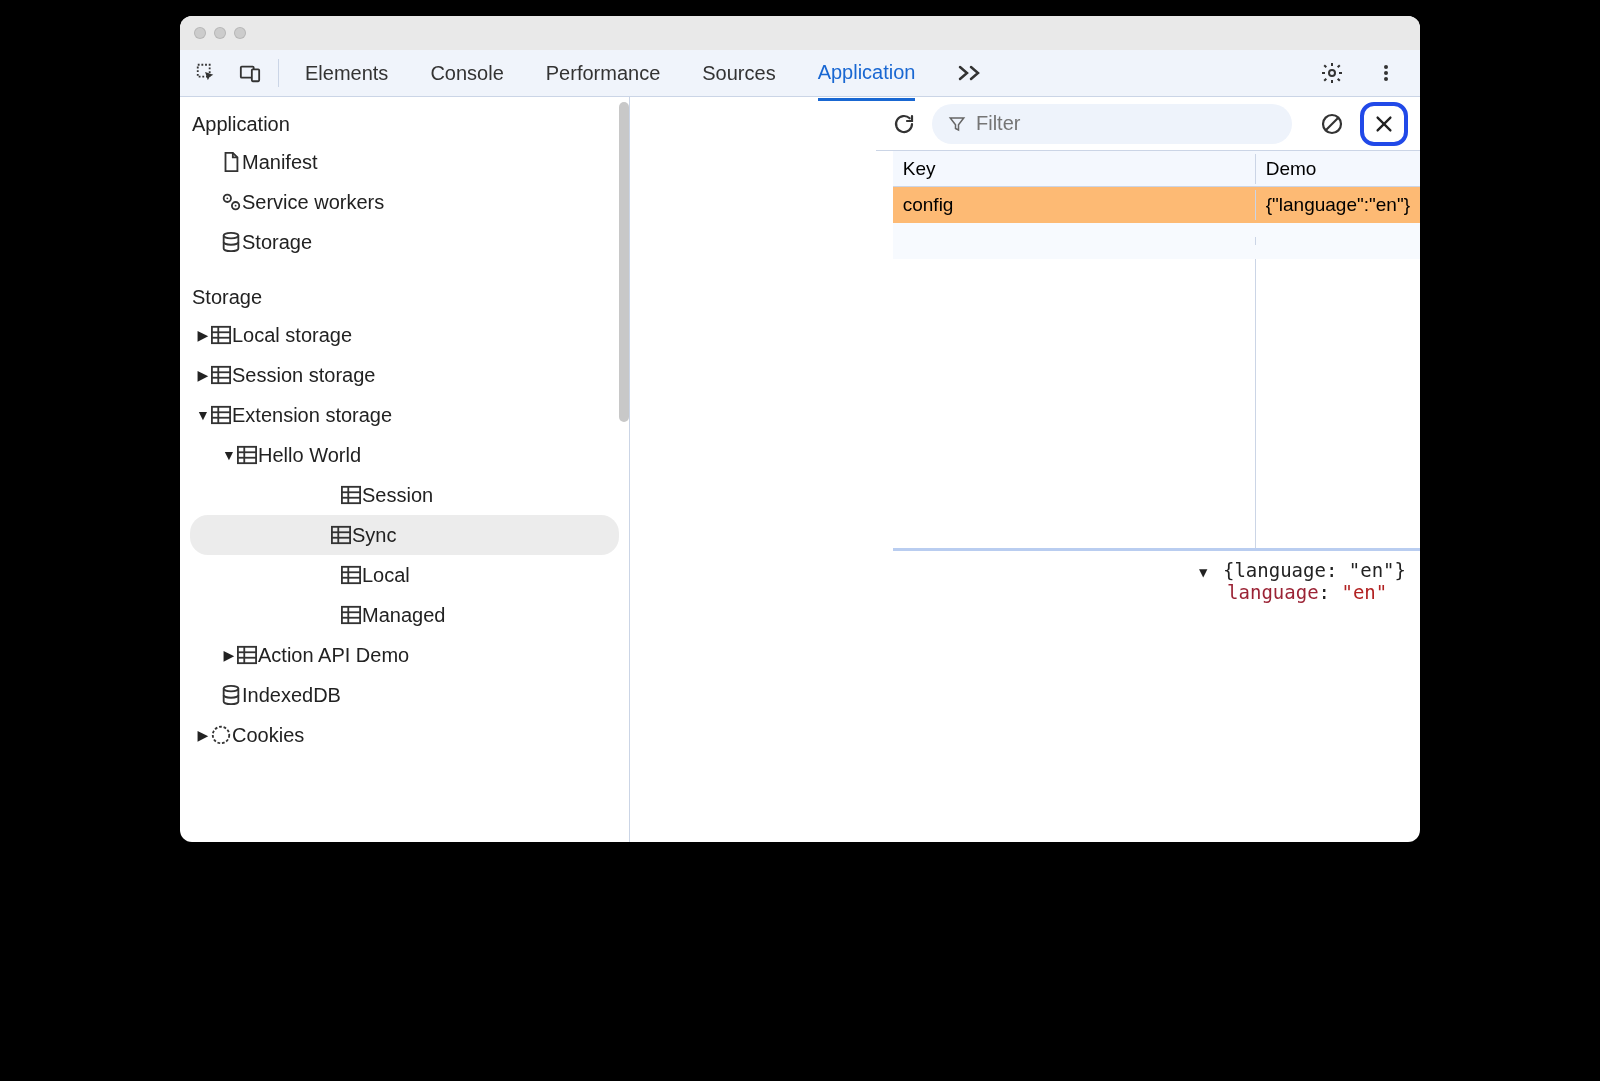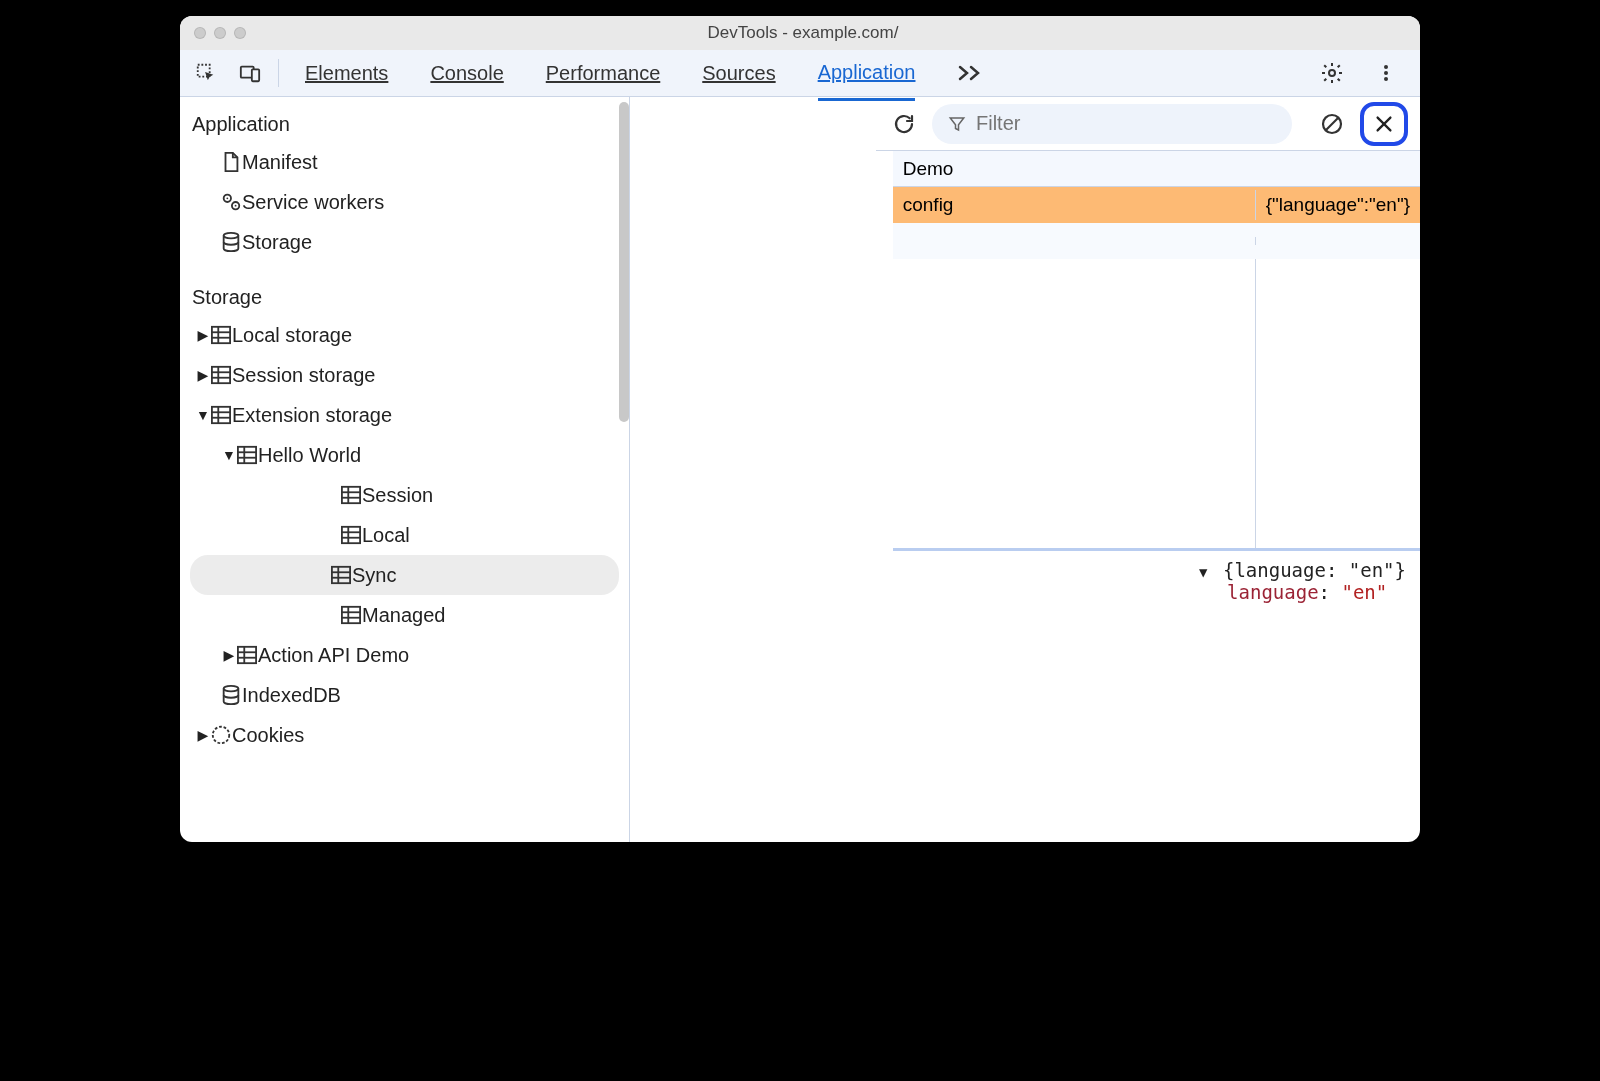--- a/index.html
+++ b/index.html
@@ -52,21 +52,21 @@
   }
   .tb-iconbtn {
     width: 44px; height: 44px;
     display: flex; align-items: center; justify-content: center;
     color: #333;
   }
   .tb-divider {
     width: 1px; height: 28px; background: #cbd5e6; margin: 0 6px;
   }
   .tabs { display: flex; align-items: center; gap: 42px; padding-left: 20px; flex: 1; font-size: 20px; color: #333; }
-  .tab { height: 55px; display: flex; align-items: center; cursor: pointer; text-decoration: underline; }
+  .tab { height: 55px; display: flex; align-items: center; cursor: pointer; }
   .tab.active { color: #1967d2; border-bottom: 3px solid #1967d2; margin-bottom: -1px; font-weight: 500;}
   .tb-right { display: flex; align-items: center; gap: 10px; padding-right: 8px; }
   .chevrons { font-size: 24px; color: #333; }
 
   .content {
     flex: 1;
     display: flex;
     overflow: hidden;
   }
   .sidebar {
@@ -187,21 +187,20 @@
 <body>
 
 <div class="window">
 
   <div class="titlebar">
     <div class="traffic-lights">
       <div class="traffic-dot"></div>
       <div class="traffic-dot"></div>
       <div class="traffic-dot"></div>
     </div>
-    <div class="titlebar-title">DevTools - example.com/</div>
   </div>
 
   <div class="tabbar">
     <div class="tb-iconbtn">
       <svg width="22" height="22" viewBox="0 0 24 24" fill="none" stroke="currentColor" stroke-width="2">
         <rect x="3" y="3" width="13" height="13" stroke-dasharray="2 2"></rect>
         <path d="M11 11 L20 14 L16 16 L14 20 Z" fill="currentColor" stroke="none"></path>
       </svg>
     </div>
     <div class="tb-iconbtn">
@@ -341,42 +340,42 @@
           <svg width="22" height="20" viewBox="0 0 24 22" fill="none" stroke="currentColor" stroke-width="2">
               <rect x="2" y="2" width="20" height="18"></rect>
               <line x1="2" y1="8" x2="22" y2="8"></line>
               <line x1="2" y1="14" x2="22" y2="14"></line>
               <line x1="9" y1="2" x2="9" y2="20"></line>
             </svg>
         </span>
         <span>Session</span>
       </div>
 
+      <div class="side-item ind-4 selected">
+        <span class="icon">
+          <svg width="22" height="20" viewBox="0 0 24 22" fill="none" stroke="currentColor" stroke-width="2">
+              <rect x="2" y="2" width="20" height="18"></rect>
+              <line x1="2" y1="8" x2="22" y2="8"></line>
+              <line x1="2" y1="14" x2="22" y2="14"></line>
+              <line x1="9" y1="2" x2="9" y2="20"></line>
+            </svg>
+        </span>
+        <span>Sync</span>
+      </div>
+
       <div class="side-item ind-4">
         <span class="icon">
           <svg width="22" height="20" viewBox="0 0 24 22" fill="none" stroke="currentColor" stroke-width="2">
               <rect x="2" y="2" width="20" height="18"></rect>
               <line x1="2" y1="8" x2="22" y2="8"></line>
               <line x1="2" y1="14" x2="22" y2="14"></line>
               <line x1="9" y1="2" x2="9" y2="20"></line>
             </svg>
         </span>
         <span>Local</span>
-      </div>
-
-      <div class="side-item ind-4 selected">
-        <span class="icon">
-          <svg width="22" height="20" viewBox="0 0 24 22" fill="none" stroke="currentColor" stroke-width="2">
-              <rect x="2" y="2" width="20" height="18"></rect>
-              <line x1="2" y1="8" x2="22" y2="8"></line>
-              <line x1="2" y1="14" x2="22" y2="14"></line>
-              <line x1="9" y1="2" x2="9" y2="20"></line>
-            </svg>
-        </span>
-        <span>Sync</span>
       </div>
 
       <div class="side-item ind-4">
         <span class="icon">
           <svg width="22" height="20" viewBox="0 0 24 22" fill="none" stroke="currentColor" stroke-width="2">
               <rect x="2" y="2" width="20" height="18"></rect>
               <line x1="2" y1="8" x2="22" y2="8"></line>
               <line x1="2" y1="14" x2="22" y2="14"></line>
               <line x1="9" y1="2" x2="9" y2="20"></line>
             </svg>
@@ -448,20 +447,21 @@
             <svg width="22" height="22" viewBox="0 0 24 24" fill="none" stroke="#222" stroke-width="2.5" stroke-linecap="round">
                 <line x1="5" y1="5" x2="19" y2="19"></line>
                 <line x1="19" y1="5" x2="5" y2="19"></line>
               </svg>
           </div>
         </div>
       </div>
 
       <div class="table-area">
         <div class="table-header">
+          <div class="col-key">Key</div>
           <div class="col-value">Demo</div>
         </div>
         <div class="table-row even">
           <div class="col-key">config</div>
           <div class="col-value">{"language":"en"}</div>
         </div>
         <div class="table-row odd">
           <div class="col-key"></div>
           <div class="col-value"></div>
         </div>

